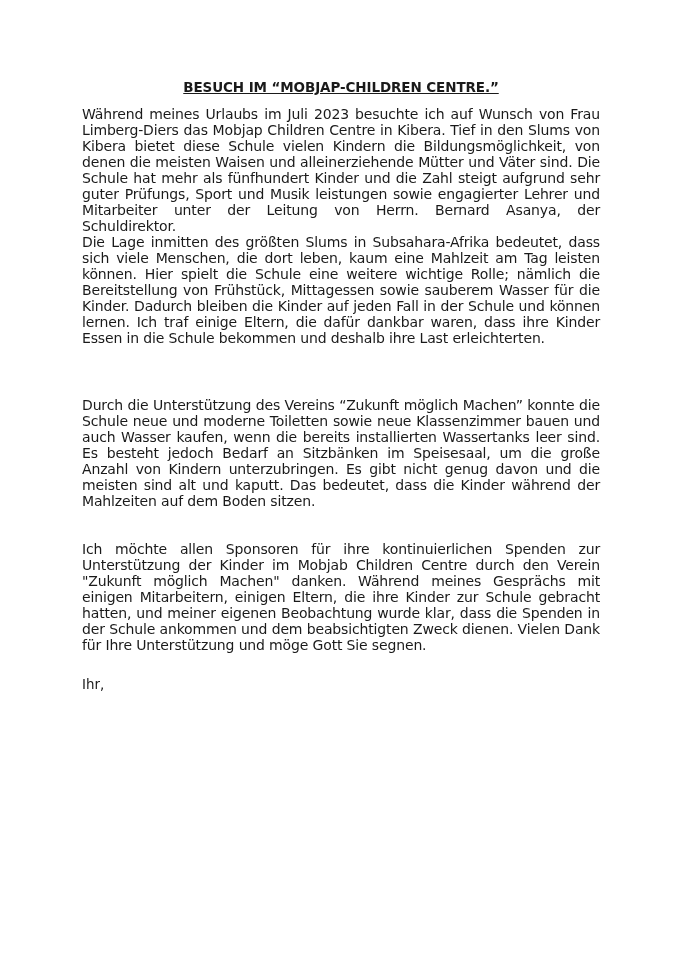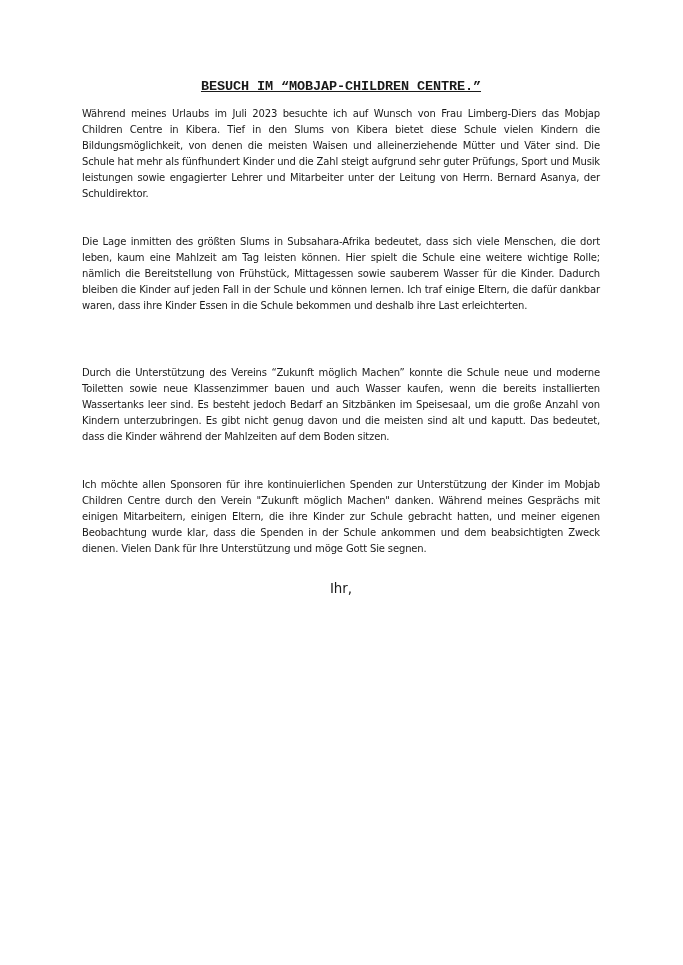--- a/index.html
+++ b/index.html
@@ -22,39 +22,38 @@
       width: 518px;
     }
     .title {
       text-align: center;
       font-weight: bold;
       font-size: 13.5px;
       text-decoration: underline;
       margin: 0 0 10px 0;
       line-height: 18px;
       letter-spacing: -0.1px;
-      font-family: Liberation Mono, monospace;
     }
     .para {
-      font-size: 10px;
+      font-size: 14px;
       line-height: 16px;
       text-align: justify;
       margin: 0;
       letter-spacing: -0.15px;
     }
     .p1 { }
-    .p2 { margin-top: 32px; }
+    .p2 { }
     .p3 { margin-top: 51px; }
     .p4 { margin-top: 32px; }
     .closing {
       margin-top: 24px;
       font-size: 13.4px;
       line-height: 16px;
     }
-    .closing div { margin: 0; text-align: center; }
+    .closing div { margin: 0; }
   </style>
 </head>
 <body>
 
 <div class="page">
   <h1 class="title">BESUCH IM “MOBJAP-CHILDREN CENTRE.”</h1>
 
   <p class="para p1">Während meines Urlaubs im Juli 2023 besuchte ich auf Wunsch von Frau Limberg-Diers das Mobjap Children Centre in Kibera.  Tief in den Slums von Kibera bietet diese Schule vielen Kindern die Bildungsmöglichkeit, von denen die meisten Waisen und alleinerziehende Mütter und Väter sind.  Die Schule hat mehr als fünfhundert Kinder und die Zahl steigt aufgrund sehr guter Prüfungs, Sport und Musik leistungen sowie engagierter Lehrer und Mitarbeiter unter der Leitung von Herrn.  Bernard Asanya, der Schuldirektor.</p>
   <p class="para p2">Die Lage inmitten des größten Slums in Subsahara-Afrika bedeutet, dass sich viele Menschen, die dort leben, kaum eine Mahlzeit am Tag leisten können. Hier spielt die Schule eine weitere wichtige Rolle; nämlich die Bereitstellung von Frühstück, Mittagessen sowie sauberem Wasser für die Kinder.  Dadurch bleiben die Kinder auf jeden Fall in der Schule und können lernen.  Ich traf einige Eltern, die dafür dankbar waren, dass ihre Kinder Essen in die Schule bekommen und deshalb ihre Last erleichterten.</p>
   <p class="para p3">Durch die Unterstützung des Vereins “Zukunft möglich Machen” konnte die Schule neue und moderne Toiletten sowie neue Klassenzimmer bauen und auch Wasser kaufen, wenn die bereits installierten Wassertanks leer sind.  Es besteht jedoch Bedarf an Sitzbänken im Speisesaal, um die große Anzahl von Kindern unterzubringen.  Es gibt nicht genug davon und die meisten sind alt und kaputt.  Das bedeutet, dass die Kinder während der Mahlzeiten auf dem Boden sitzen.</p>

